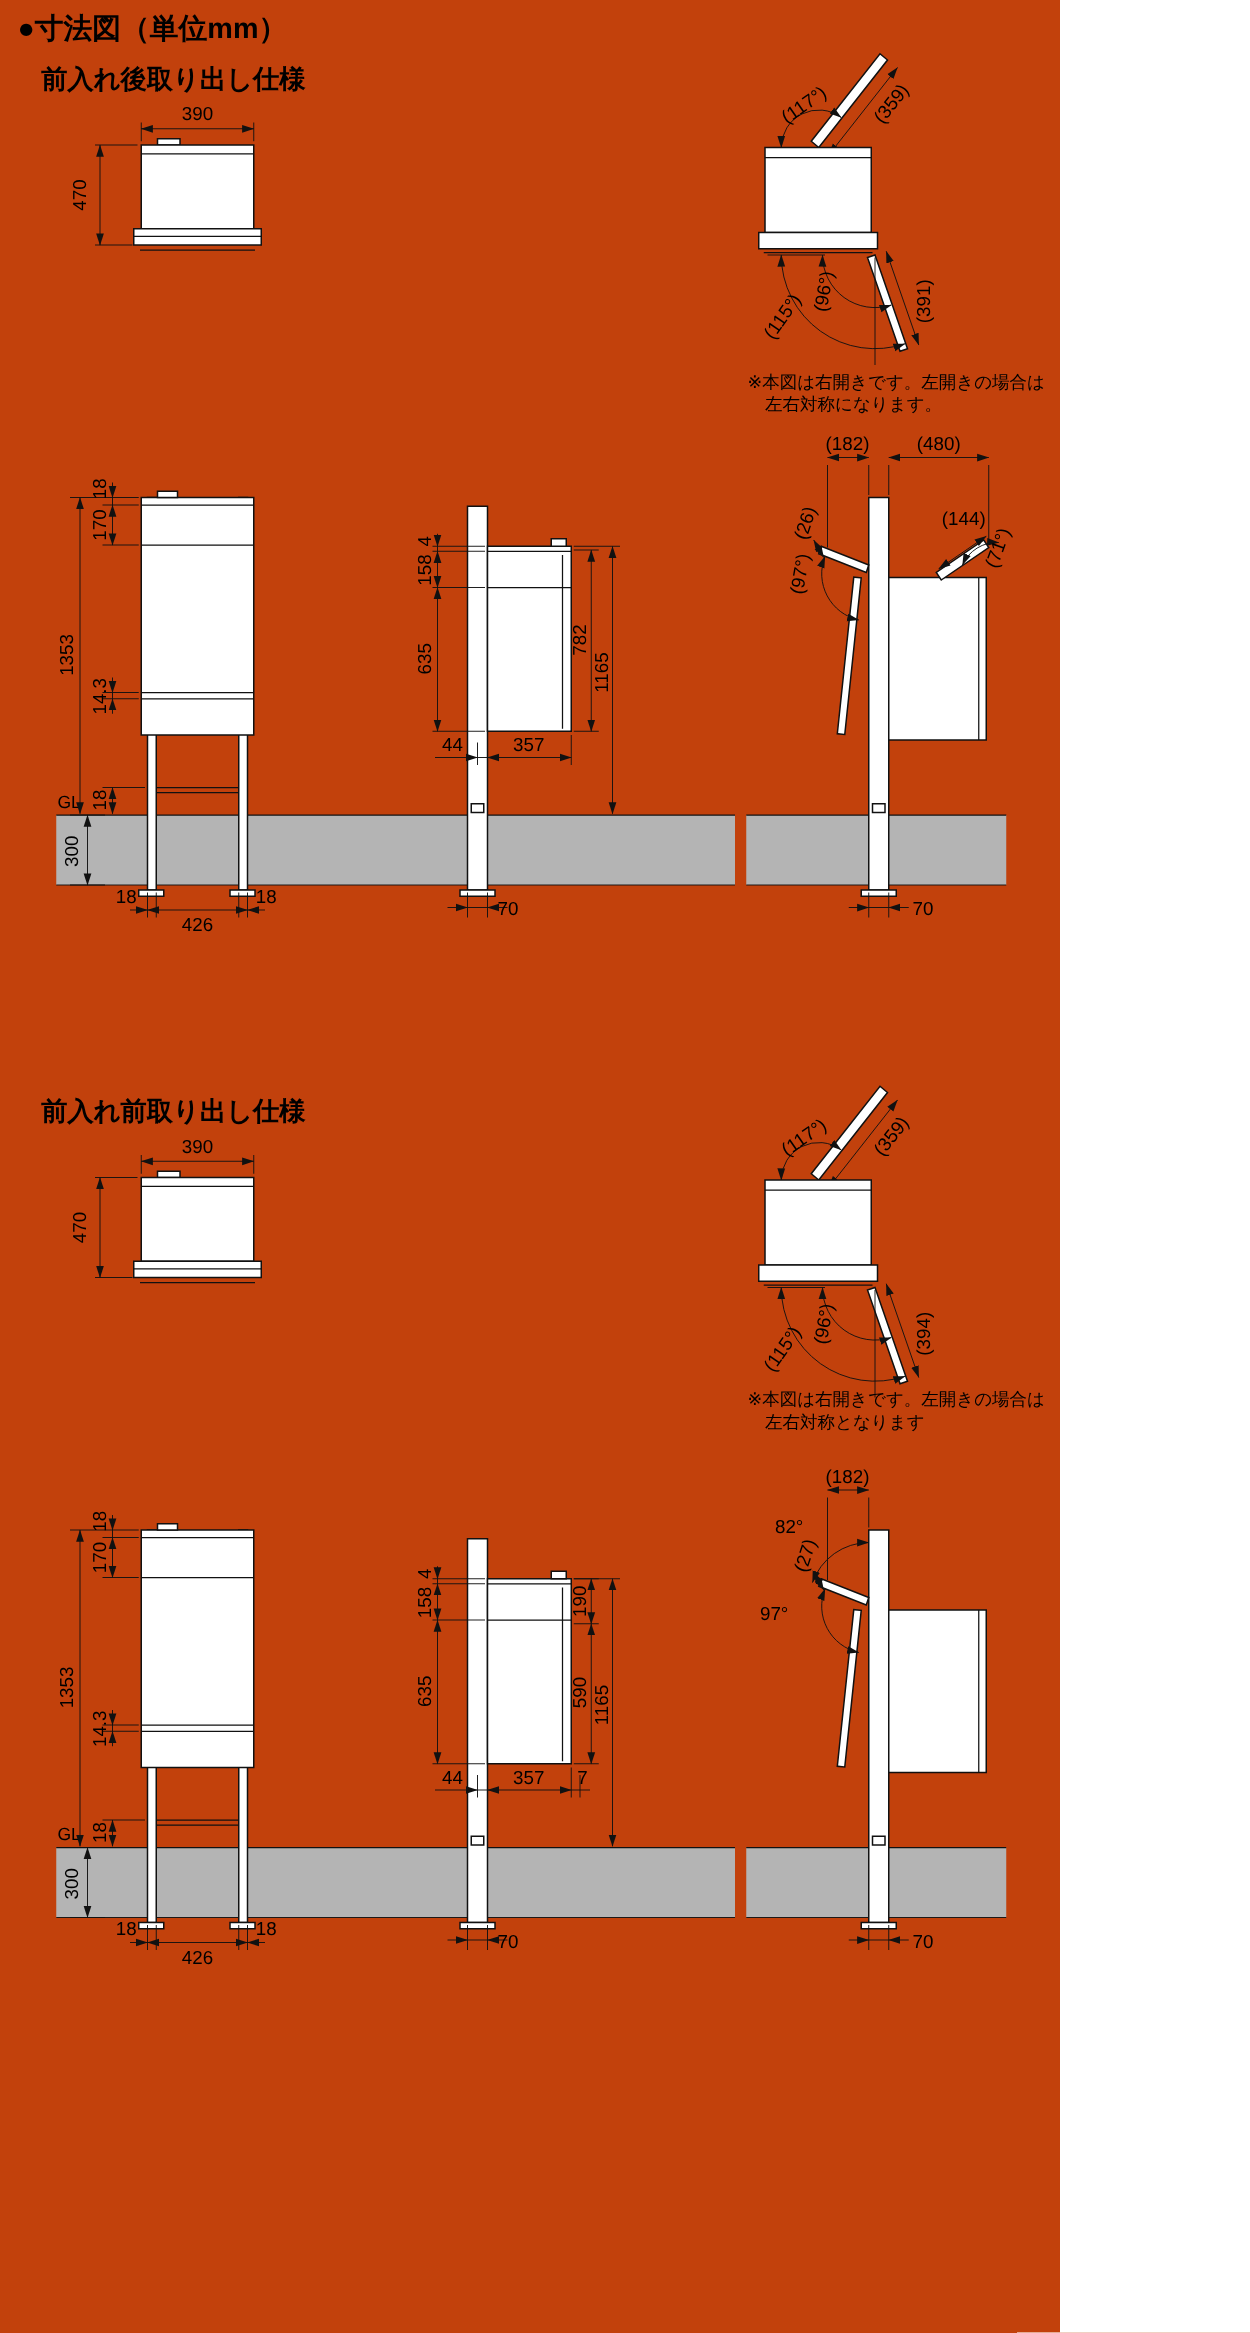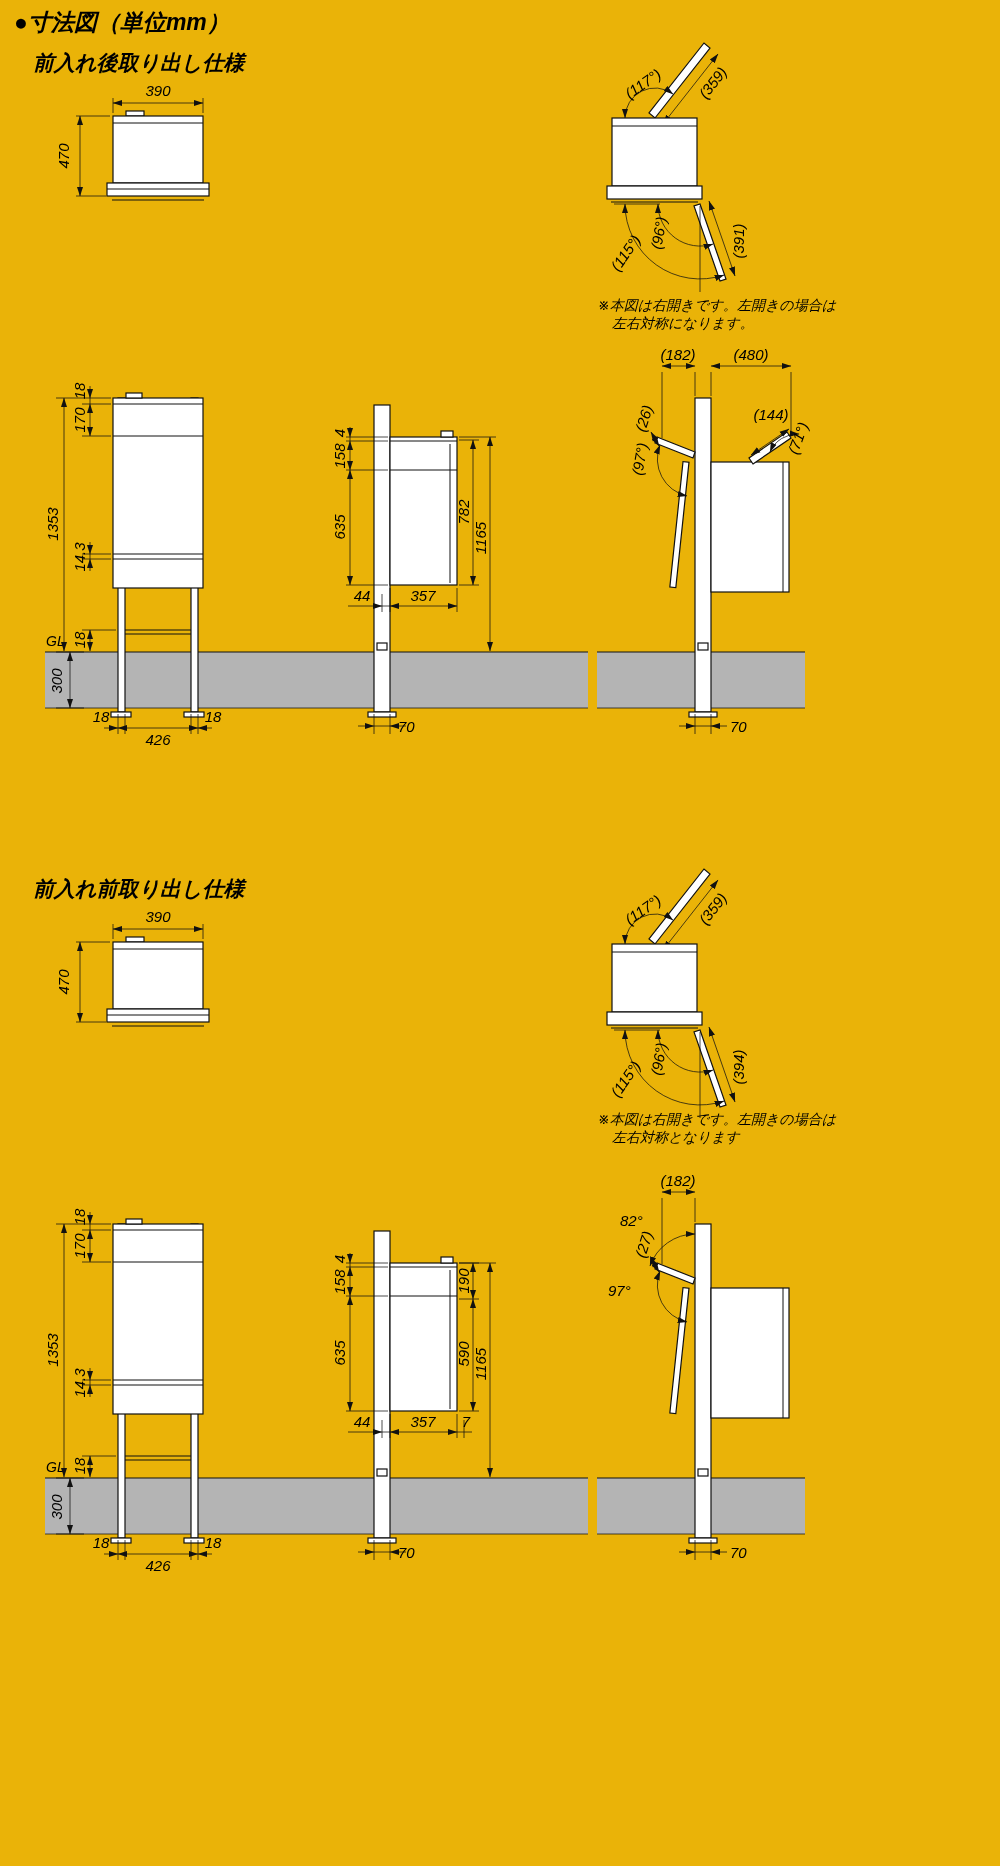--- a/index.html
+++ b/index.html
@@ -1,17 +1,17 @@
 <!DOCTYPE html>
 <html><head>
 <meta charset="utf-8">
 <style>
   html,body{margin:0;padding:0;background:#ffffff;}
-  .wrap{position:relative;width:1000px;height:1866px;background:#eab308;
-        font-family:"Liberation Sans","DejaVu Sans",sans-serif;font-style:italic;}
+  .wrap{position:relative;width:848px;height:1866px;background:#c2410c;
+        font-family:"Liberation Sans","DejaVu Sans",sans-serif;}
   svg{display:block;}
   svg text{fill:#000;font-family:"Liberation Sans","DejaVu Sans",sans-serif;}
   .hdr{font-size:23px;font-weight:700;}
   .ttl{font-size:21px;font-weight:700;}
   .dt{font-size:15px;text-anchor:middle;}
   .dts{font-size:15px;text-anchor:start;}
   .nt{font-size:14px;text-anchor:start;}
   .gl{font-size:14px;text-anchor:start;}
   .ol{fill:#ffffff;stroke:#111;stroke-width:1.2;}
   .ln{stroke:#111;stroke-width:1;fill:none;}

